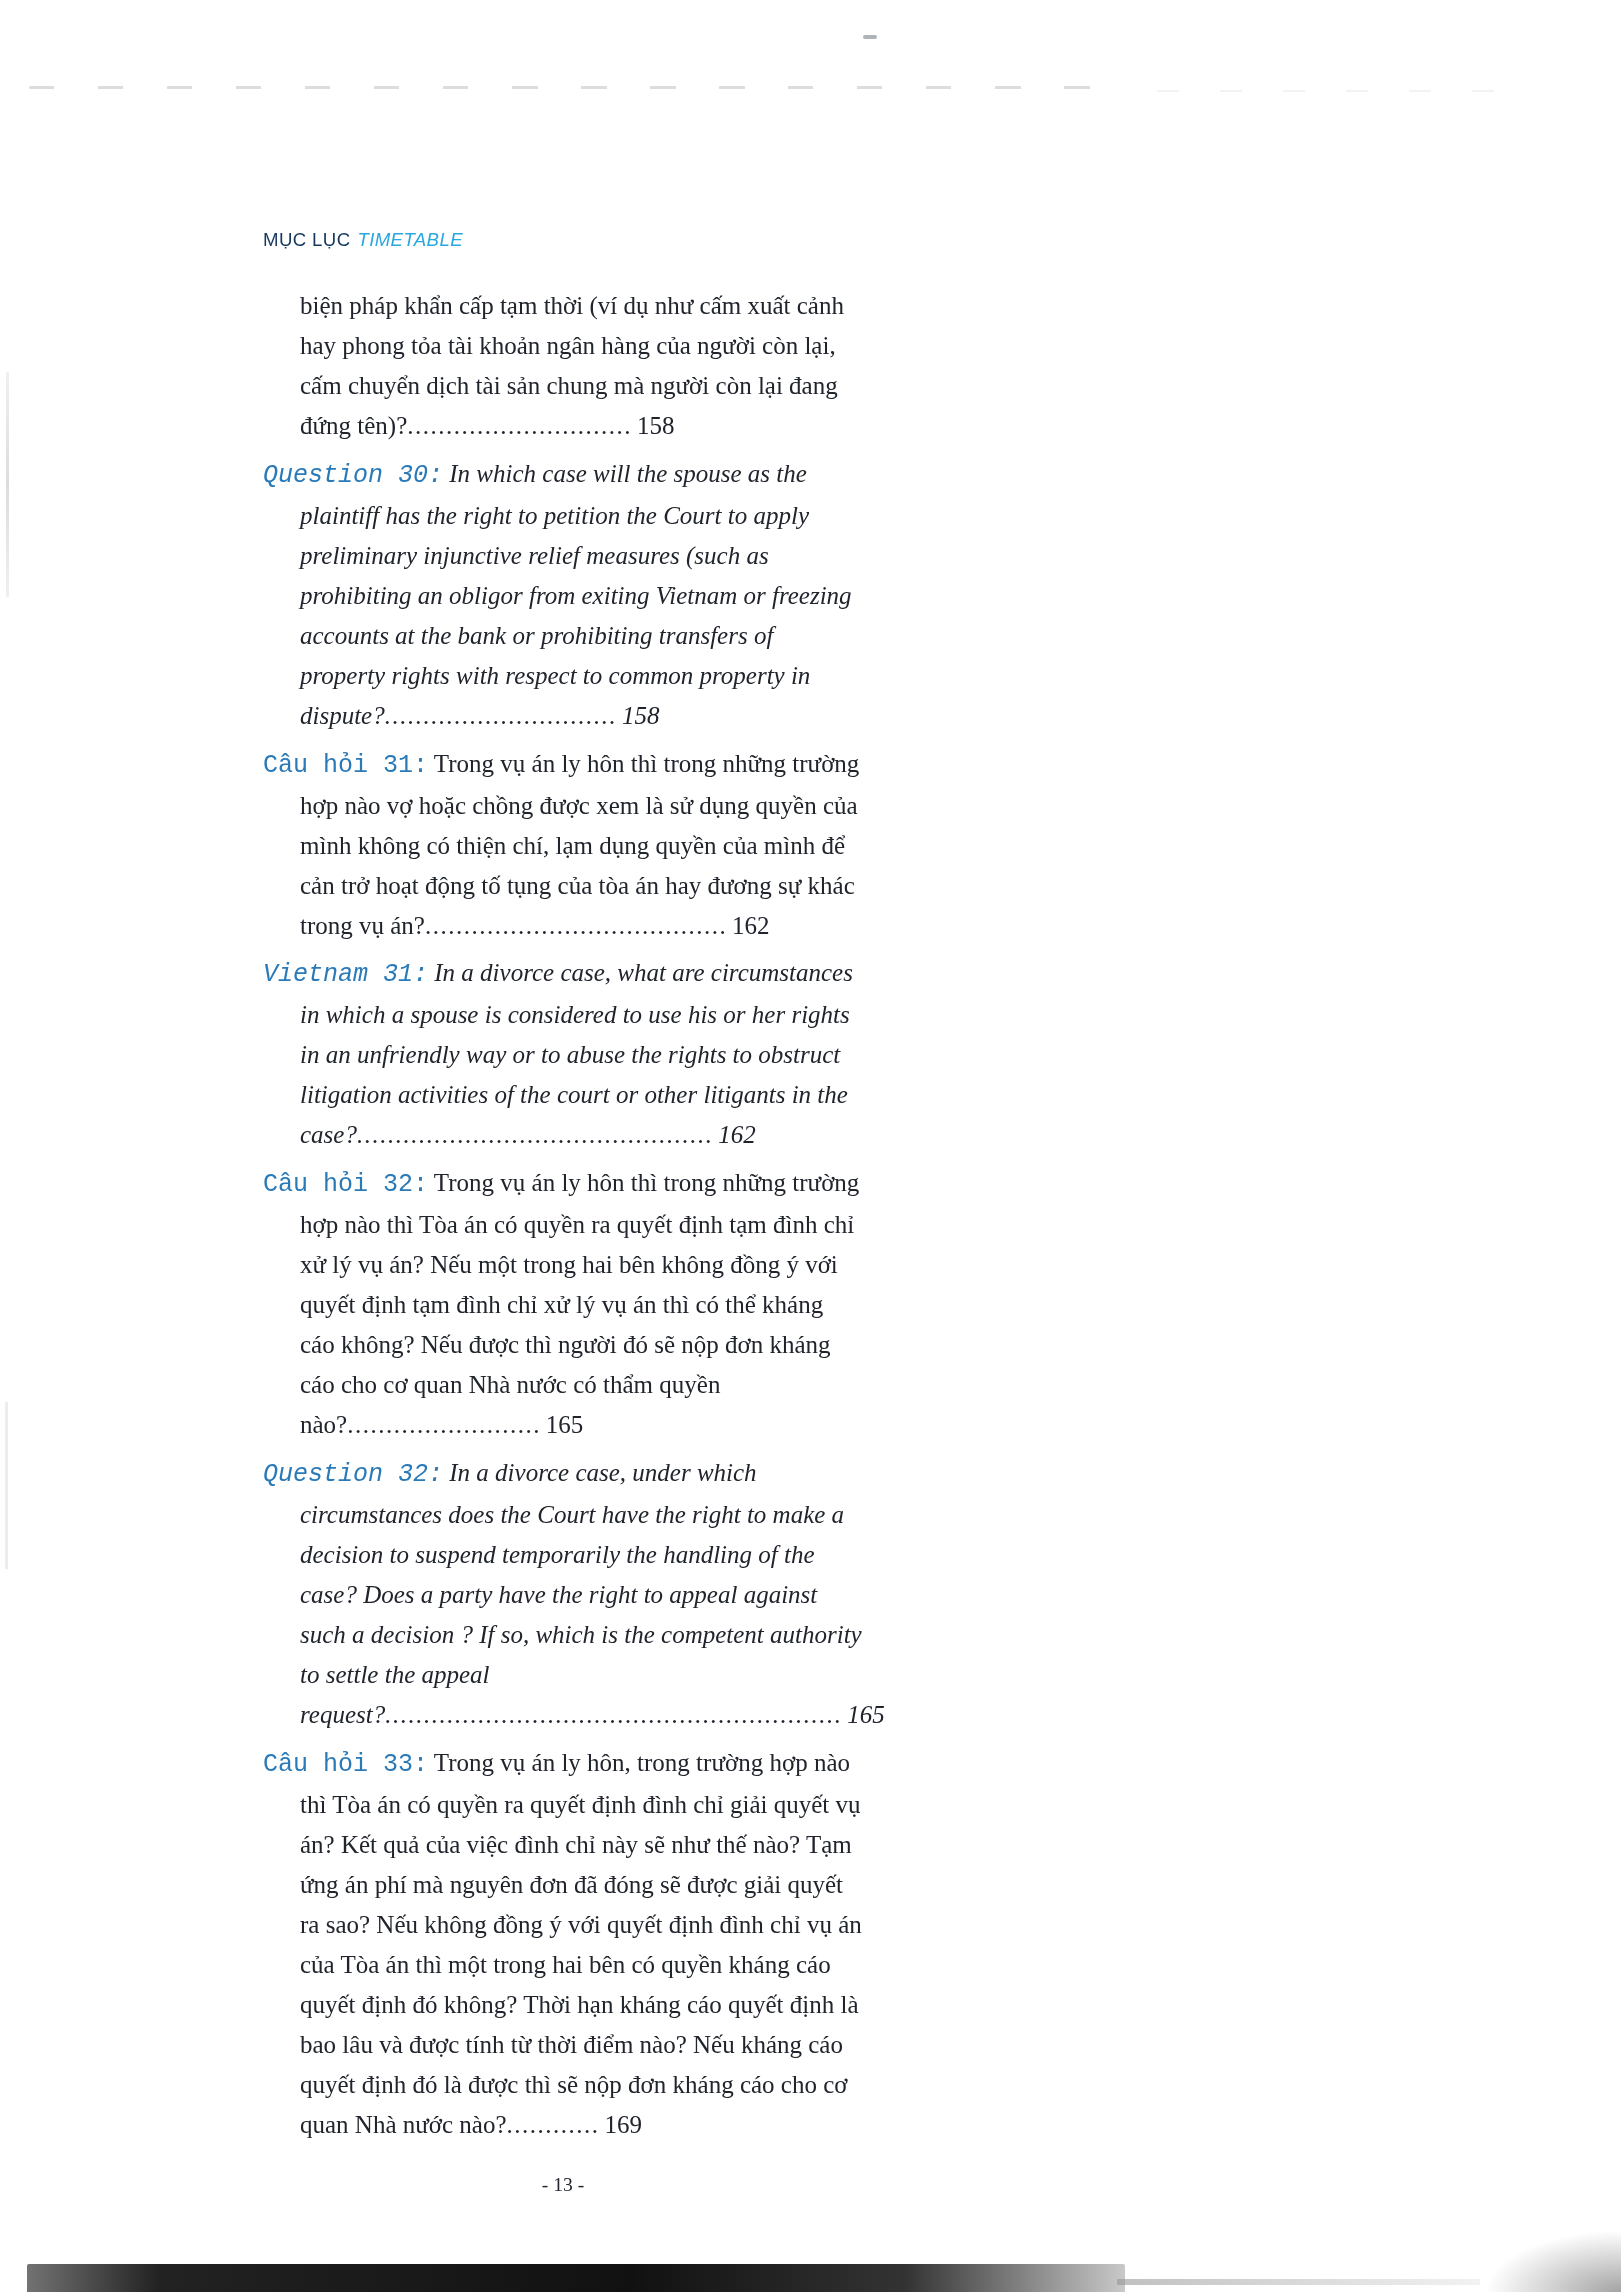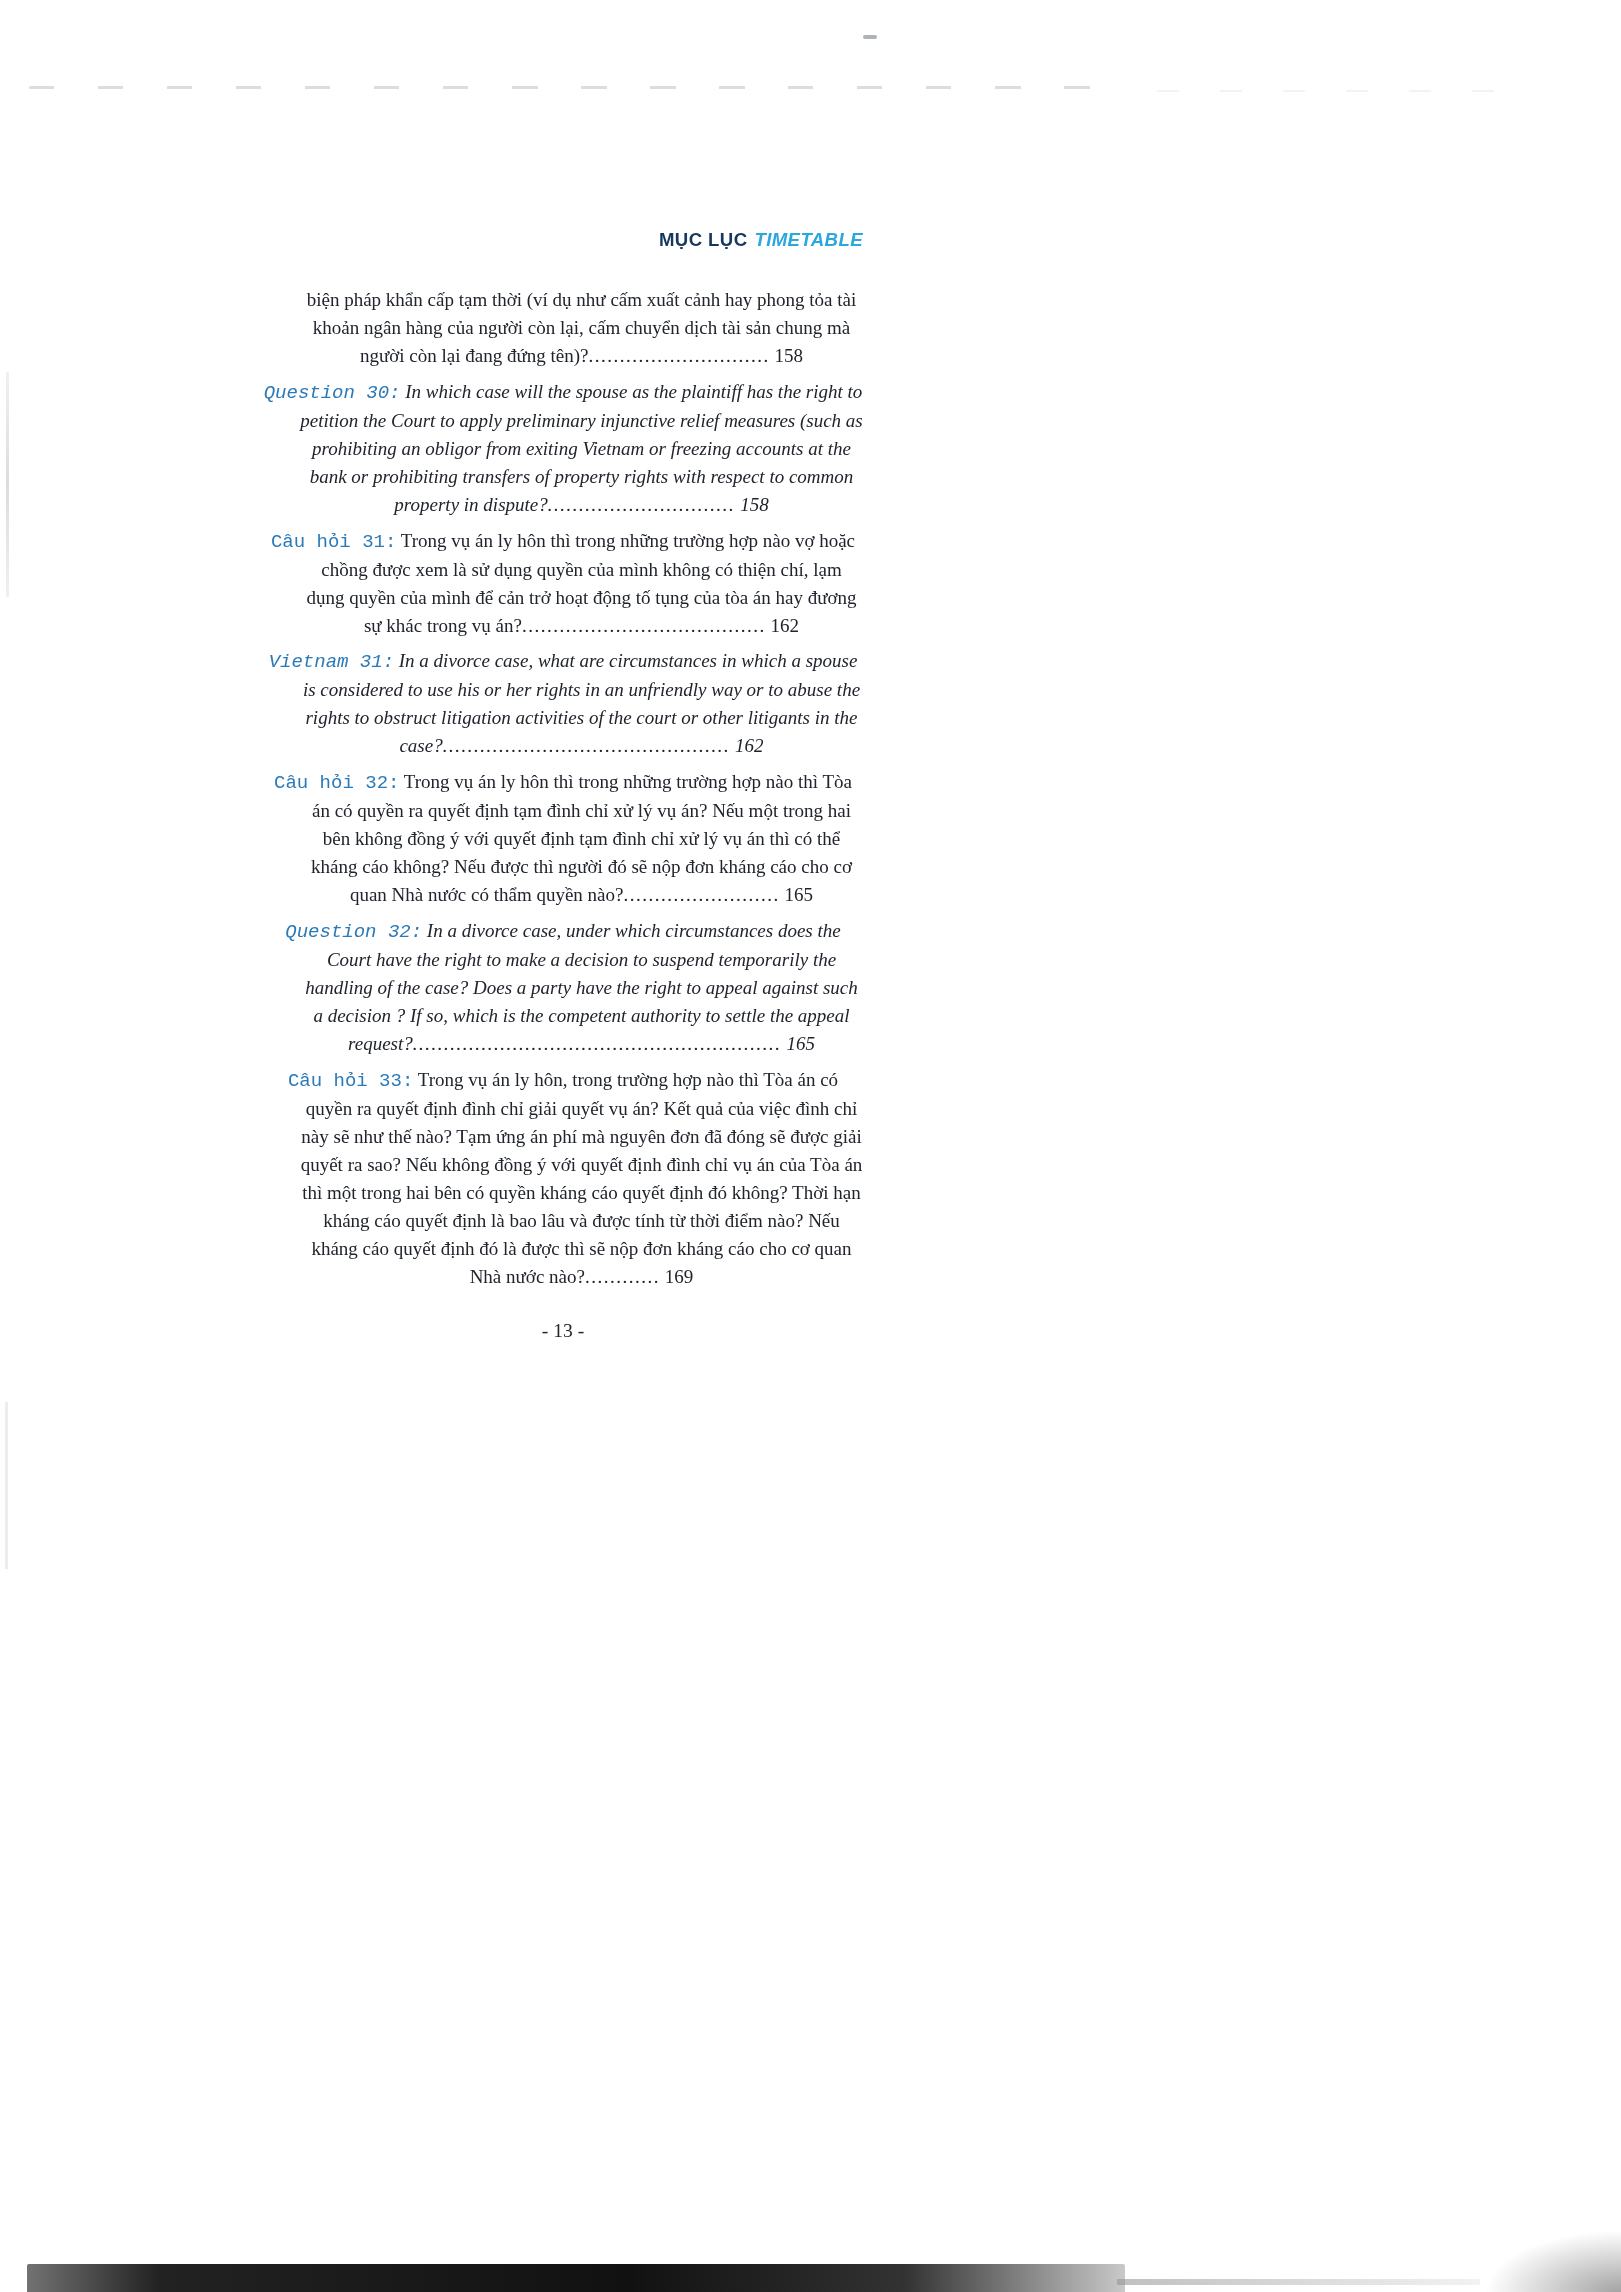--- a/index.html
+++ b/index.html
@@ -13,38 +13,36 @@
   }
   .page { position: absolute; inset: 0; background: #ffffff; }
 
   .content {
     position: absolute;
     left: 263px; top: 229px;
     width: 600px;
   }
 
   .header {
-    text-align: right;
     font-family: "Liberation Sans", "DejaVu Sans", sans-serif;
     font-size: 18.6px;
-    font-weight: bold;
+    font-weight: normal;
     letter-spacing: 0.4px;
     margin-bottom: 35px;
     white-space: nowrap;
   }
   .header .vi { color: var(--header-navy, #16385f); }
   .header .en { color: var(--header-blue, #2aa7df); font-style: italic; margin-left: 6.9px; }
 
   .entry {
-    font-size: 19px;
-    line-height: 28px;
+    font-size: 25px;
+    line-height: 40px;
     padding-left: 37px;
     text-indent: -37px;
     margin-bottom: 7.8px;
-    text-align: center;
   }
   .entry.cont { text-indent: 0; }
   .entry .label { color: var(--label-blue, #2b7ab8); font-family: Liberation Mono, monospace; }
   .entry.en { font-style: italic; }
   .entry .leader { letter-spacing: 1.5px; }
   .entry .pg { margin-left: 4.9px; }
 
   .footer {
     text-align: center;
     font-size: 19.6px;

